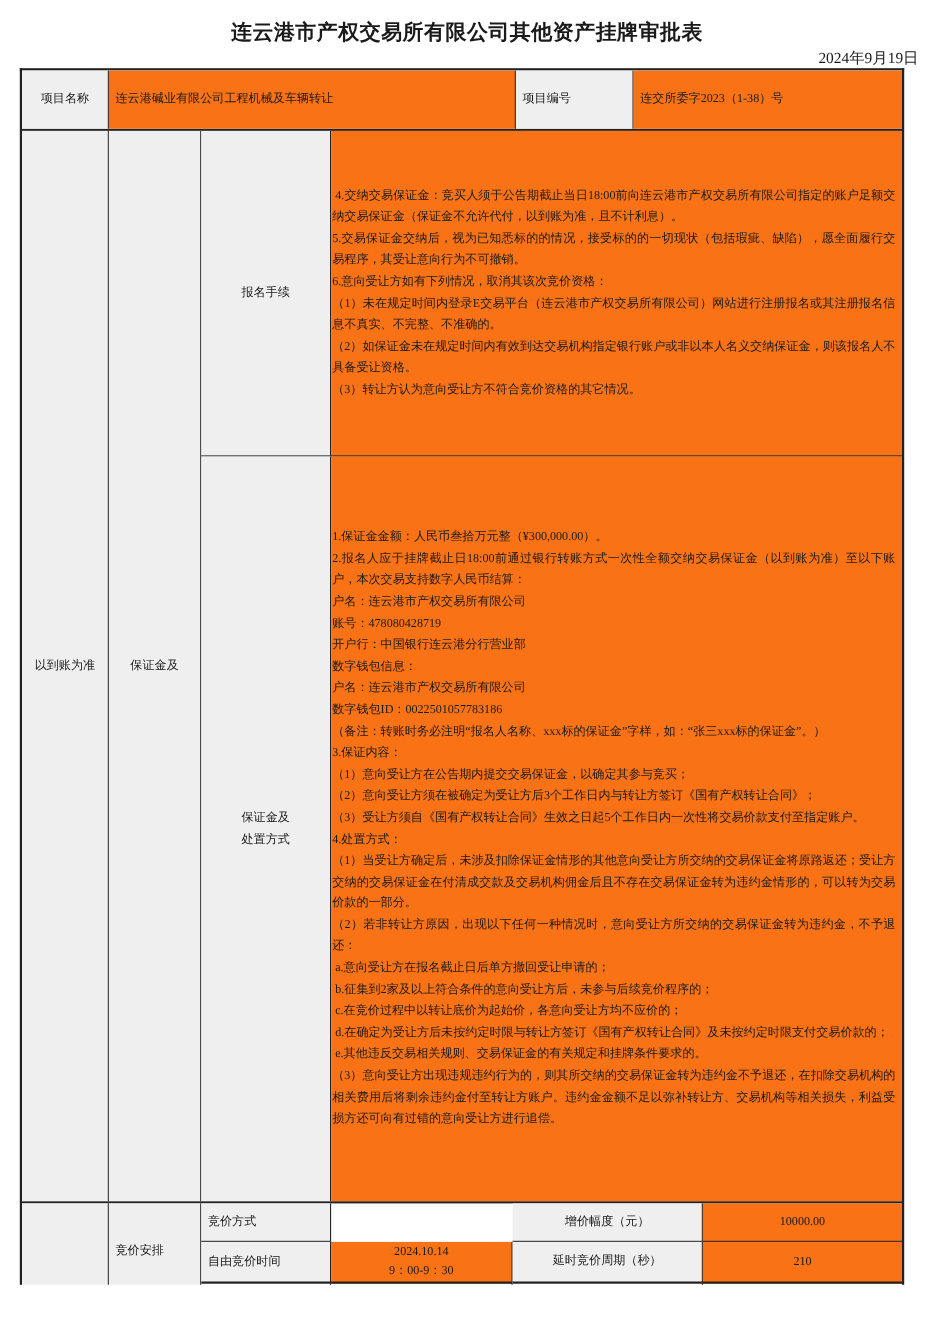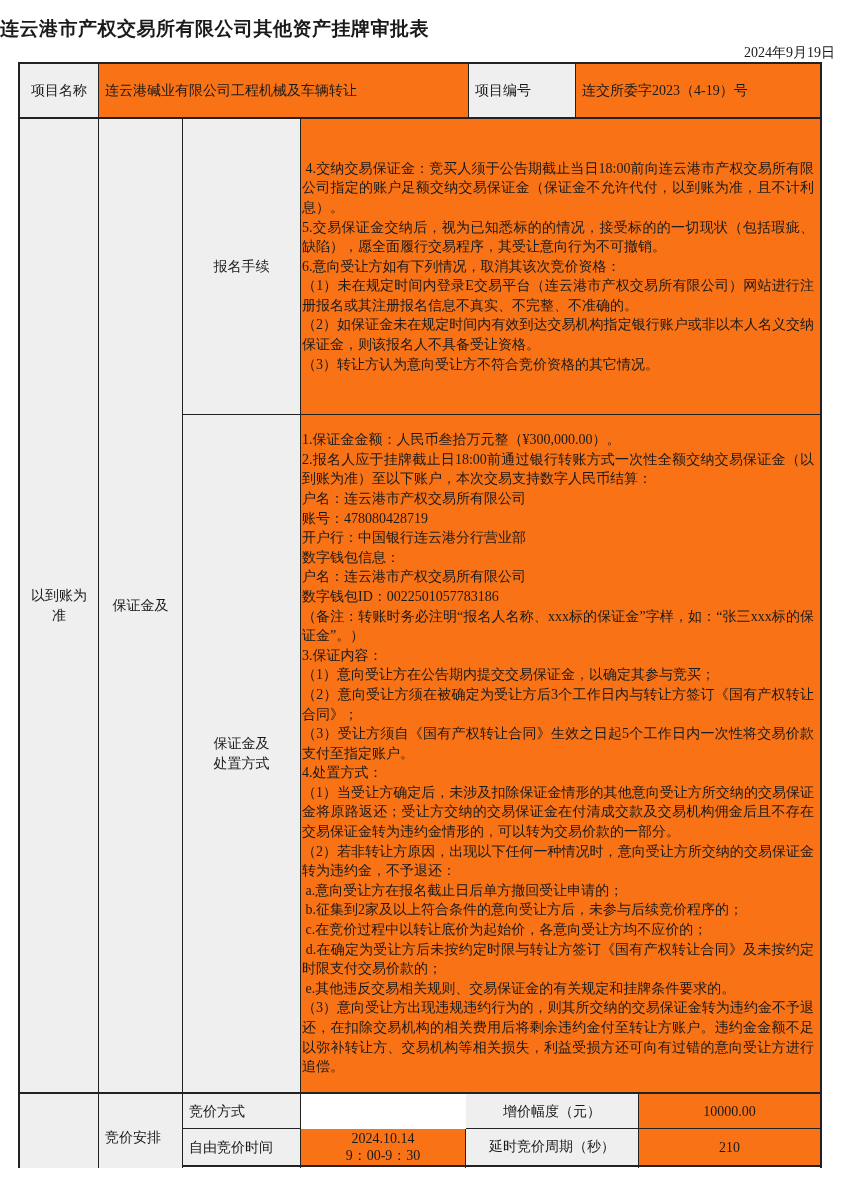--- a/index.html
+++ b/index.html
@@ -2,41 +2,41 @@
 <html><head>
 <meta charset="utf-8">
 <style>
   html,body{margin:0;padding:0;}
   body{
     width:849px;height:1200px;position:relative;background:#ffffff;
     font-family:"Liberation Serif","DejaVu Serif",serif;
     color:#1a1a1a;overflow:hidden;
   }
   .doc-title{
-    position:absolute;top:16px;left:0;width:849px;
+    position:absolute;top:16px;left:0;width:849px;text-align:center;
     font-size:19px;font-weight:bold;letter-spacing:0.5px;
   }
   .doc-date{
     position:absolute;top:44px;right:14px;font-size:14px;text-align:right;
   }
   .doc-table{
     position:absolute;left:18px;top:62px;width:804px;height:1106px;
     box-sizing:border-box;
     border:2px solid #222;border-bottom:none;
     overflow:hidden;background:#fff;
   }
   .sec{display:grid;box-sizing:border-box;}
   .sec1{grid-template-columns:79px 370px 107px 1fr;height:55px;border-bottom:2px solid #222;}
   .sec2{grid-template-columns:79px 84px 118px 1fr;grid-template-rows:296px 677px;border-bottom:2px solid #222;
         grid-template-areas:"ga gb gc1 gt1" "ga gb gc2 gt2";}
   .sec3{grid-template-columns:79px 84px 118px 165px 173px 1fr;grid-template-rows:35px 38px 14px;
         grid-template-areas:"ba bb l1 v1 l2 v2" "ba bb l3 v3 l4 v4" "ba bb x1 x2 x3 x4";}
   .cell{
     box-sizing:border-box;display:grid;align-content:center;
-    font-size:14px;line-height:19.6px;padding:2px 6px;
+    font-size:11px;line-height:19.6px;padding:2px 6px;
     min-width:0;min-height:0;overflow:hidden;
   }
   .lab{background:#efefef;text-align:center;}
   .val{background:#f97316;}
   .b-r{border-right:1px solid #222;}
   .b-b{border-bottom:1px solid #222;}
   .b-b2{border-bottom:2px solid #222;}
   .left{text-align:left;}
   .center{text-align:center;}
   .prewrap{white-space:pre-line;text-align:justify;}
@@ -62,21 +62,21 @@
 
   <div class="doc-title">连云港市产权交易所有限公司其他资产挂牌审批表</div>
   <div class="doc-date">2024年9月19日</div>
 
   <div class="doc-table">
 
     <div class="sec sec1">
       <div class="cell lab b-r">项目名称</div>
       <div class="cell val left b-r">连云港碱业有限公司工程机械及车辆转让</div>
       <div class="cell lab left b-r">项目编号</div>
-      <div class="cell val left">连交所委字2023（4-19）号</div>
+      <div class="cell val left">连交所委字2023（1-38）号</div>
     </div>
 
     <div class="sec sec2">
       <div class="cell lab b-r ga">以到账为准</div>
       <div class="cell lab b-r gb">保证金及</div>
       <div class="cell lab b-r b-b prelines gc1">报名手续</div>
       <div class="cell val prewrap bigtext b-b gt1">&nbsp;4.交纳交易保证金：竞买人须于公告期截止当日18:00前向连云港市产权交易所有限公司指定的账户足额交纳交易保证金（保证金不允许代付，以到账为准，且不计利息）。
 5.交易保证金交纳后，视为已知悉标的的情况，接受标的的一切现状（包括瑕疵、缺陷），愿全面履行交易程序，其受让意向行为不可撤销。
 6.意向受让方如有下列情况，取消其该次竞价资格：
 （1）未在规定时间内登录E交易平台（连云港市产权交易所有限公司）网站进行注册报名或其注册报名信息不真实、不完整、不准确的。

